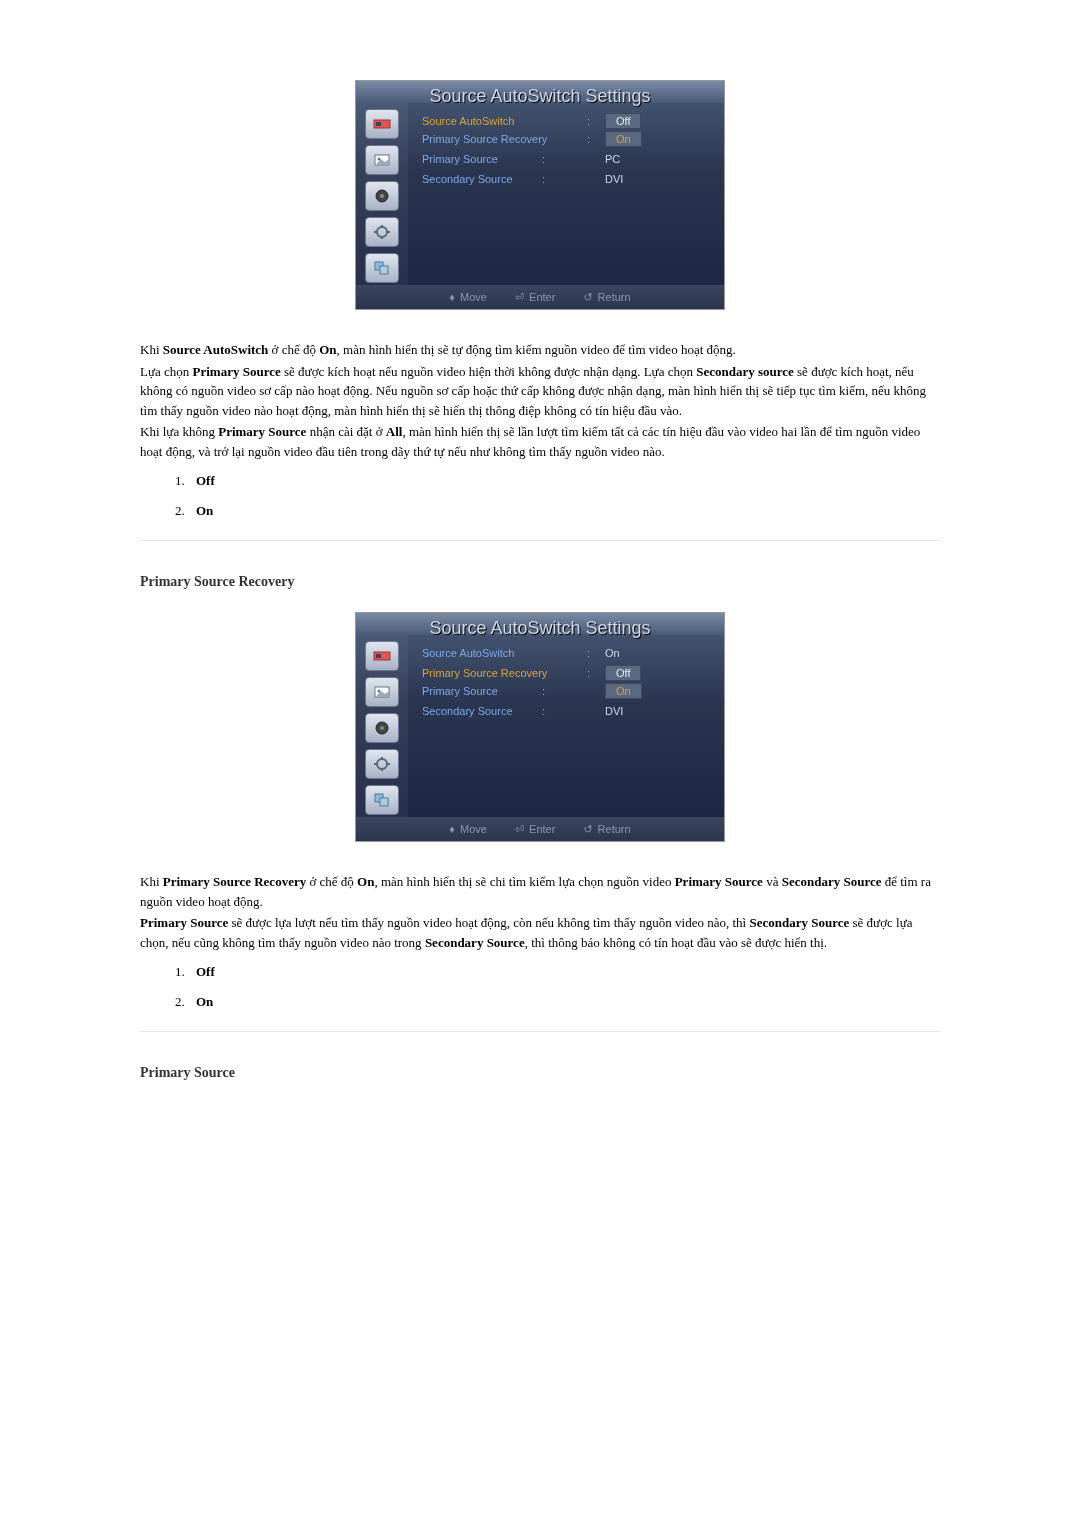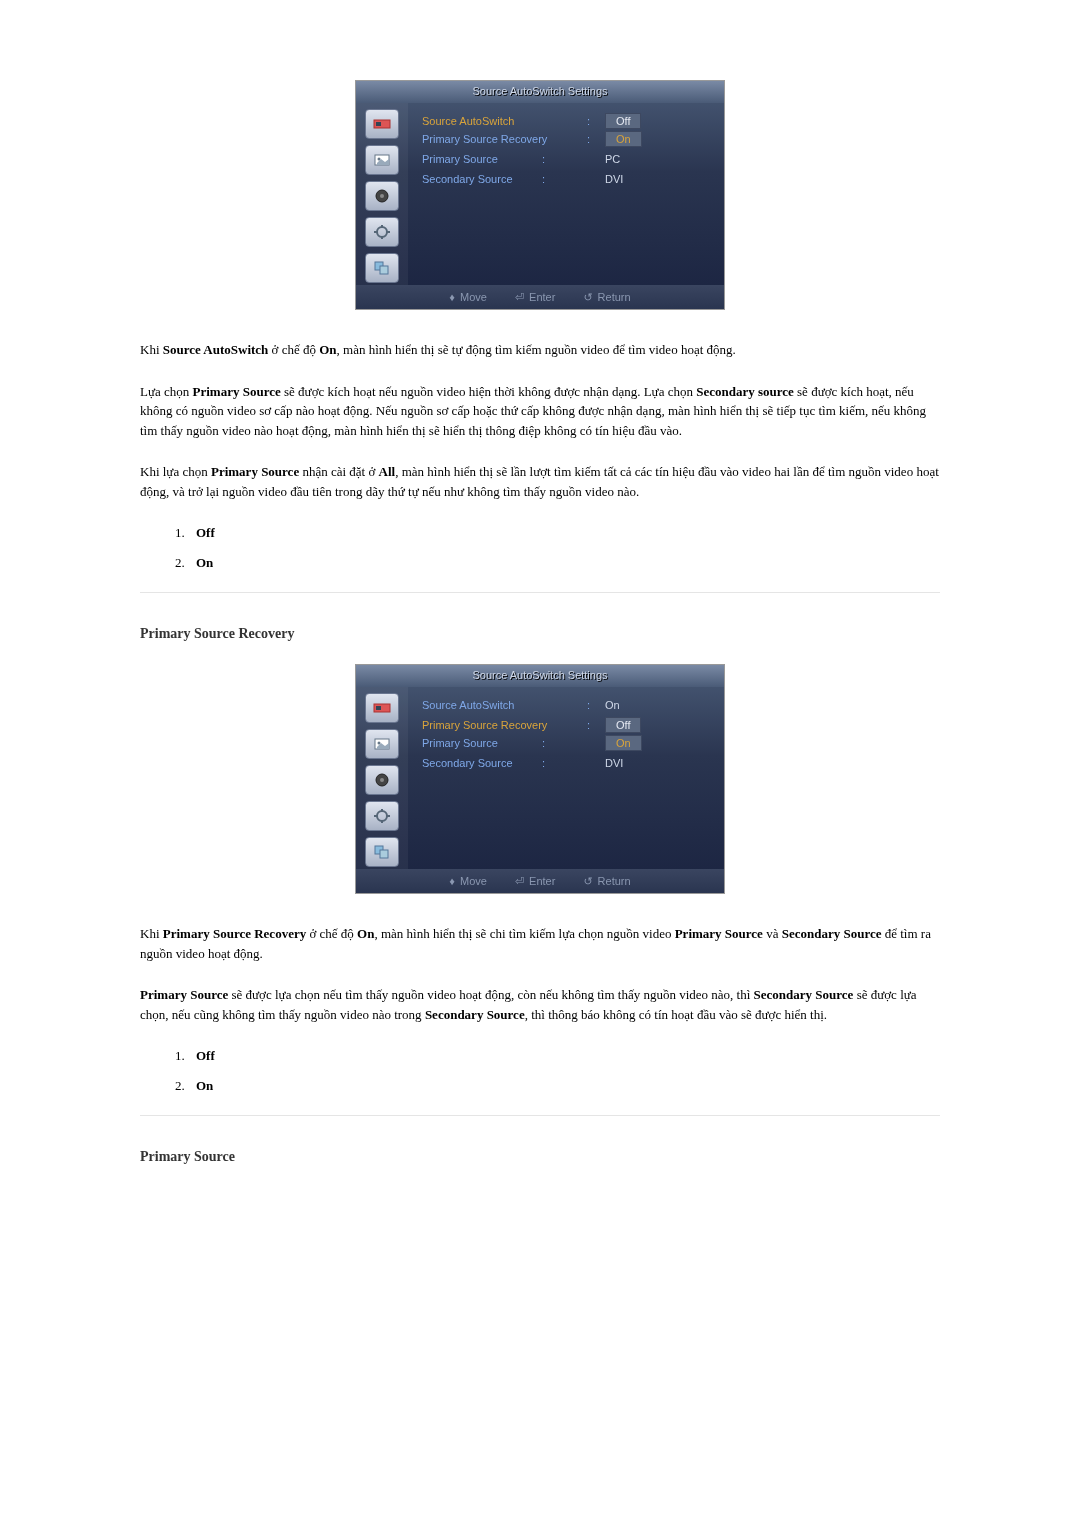--- a/index.html
+++ b/index.html
@@ -19,21 +19,21 @@
     background: linear-gradient(to bottom, #4a5b77 0%, #2a3550 40%, #1a2340 100%);
     border: 1px solid #999;
     position: relative;
     display: flex;
     flex-direction: column;
   }
   .osd-title {
     height: 22px;
     text-align: center;
     color: #cfd8e8;
-    font-size: 11px;
+    font-size: 18px;
     font-family: Arial, sans-serif;
     text-shadow: 1px 1px 0 #000;
     padding-top: 2px;
     background: linear-gradient(to bottom, #7a8aa5, #4a5b77);
   }
   .osd-body {
     flex: 1;
     display: flex;
   }
   .osd-sidebar {
@@ -86,21 +86,21 @@
     background: linear-gradient(#3a4560,#2a3550);
     display: flex;
     align-items: center;
     justify-content: center;
     gap: 28px;
     font-family: Arial, sans-serif;
     font-size: 11px;
     color: #8a97b0;
   }
   .osd-footer .fi { display: flex; align-items: center; gap: 5px; }
-  p.body-text { margin: 22px 0; }
+  p.body-text { margin: 2px 0; }
   ol.opts {
     margin: 10px 0 20px 48px;
     padding: 0;
   }
   ol.opts li {
     margin: 10px 0;
     padding-left: 8px;
   }
   hr.sep {
     border: none;
@@ -203,21 +203,21 @@
 
 <p class="body-text">
   <span>Khi </span><strong>Source AutoSwitch</strong><span> ở chế độ </span><strong>On</strong><span>, màn hình hiển thị sẽ tự động tìm kiếm nguồn video để tìm video hoạt động.</span>
 </p>
 
 <p class="body-text">
   <span>Lựa chọn </span><strong>Primary Source</strong><span> sẽ được kích hoạt nếu nguồn video hiện thời không được nhận dạng. Lựa chọn </span><strong>Secondary source</strong><span> sẽ được kích hoạt, nếu không có nguồn video sơ cấp nào hoạt động. Nếu nguồn sơ cấp hoặc thứ cấp không được nhận dạng, màn hình hiển thị sẽ tiếp tục tìm kiếm, nếu không tìm thấy nguồn video nào hoạt động, màn hình hiển thị sẽ hiển thị thông điệp không có tín hiệu đầu vào.</span>
 </p>
 
 <p class="body-text">
-  <span>Khi lựa chọn </span><strong>Primary Source</strong><span> nhận cài đặt ở </span><strong>All</strong><span>, màn hình hiển thị sẽ lần lượt tìm kiếm tất cả các tín hiệu đầu vào video hai lần để tìm nguồn video hoạt động, và trở lại nguồn video đầu tiên trong dãy thứ tự nếu như không tìm thấy nguồn video nào.</span>
+  <span>Khi lựa không </span><strong>Primary Source</strong><span> nhận cài đặt ở </span><strong>All</strong><span>, màn hình hiển thị sẽ lần lượt tìm kiếm tất cả các tín hiệu đầu vào video hai lần để tìm nguồn video hoạt động, và trở lại nguồn video đầu tiên trong dãy thứ tự nếu như không tìm thấy nguồn video nào.</span>
 </p>
 
 <ol class="opts">
   <li><strong>Off</strong></li>
   <li><strong>On</strong></li>
 </ol>
 
 <hr class="sep">
 
 <h3 class="sec">Primary Source Recovery</h3>
@@ -302,21 +302,21 @@
         <span>Return</span>
       </span>
   </div>
 </div>
 
 <p class="body-text">
   <span>Khi </span><strong>Primary Source Recovery</strong><span> ở chế độ </span><strong>On</strong><span>, màn hình hiển thị sẽ chi tìm kiếm lựa chọn nguồn video </span><strong>Primary Source</strong><span> và </span><strong>Secondary Source</strong><span> để tìm ra nguồn video hoạt động.</span>
 </p>
 
 <p class="body-text">
-  <strong>Primary Source</strong><span> sẽ được lựa chọn nếu tìm thấy nguồn video hoạt động, còn nếu không tìm thấy nguồn video nào, thì </span><strong>Secondary Source</strong><span> sẽ được lựa chọn, nếu cũng không tìm thấy nguồn video nào trong </span><strong>Secondary Source</strong><span>, thì thông báo không có tín hoạt đầu vào sẽ được hiển thị.</span>
+  <strong>Primary Source</strong><span> sẽ được lựa lượt nếu tìm thấy nguồn video hoạt động, còn nếu không tìm thấy nguồn video nào, thì </span><strong>Secondary Source</strong><span> sẽ được lựa chọn, nếu cũng không tìm thấy nguồn video nào trong </span><strong>Secondary Source</strong><span>, thì thông báo không có tín hoạt đầu vào sẽ được hiển thị.</span>
 </p>
 
 <ol class="opts">
   <li><strong>Off</strong></li>
   <li><strong>On</strong></li>
 </ol>
 
 <hr class="sep">
 
 <h3 class="sec">Primary Source</h3>

